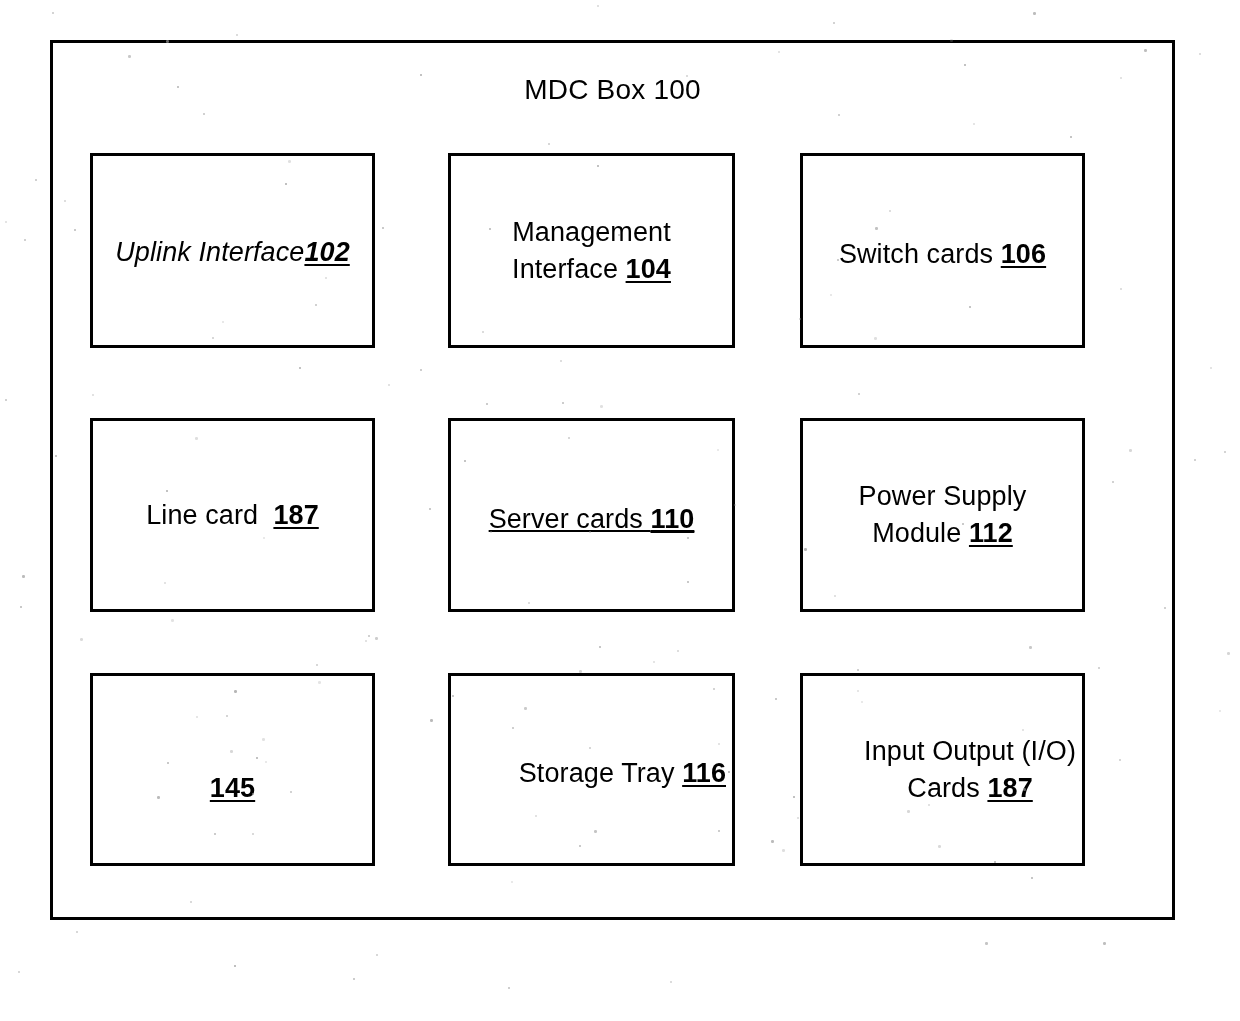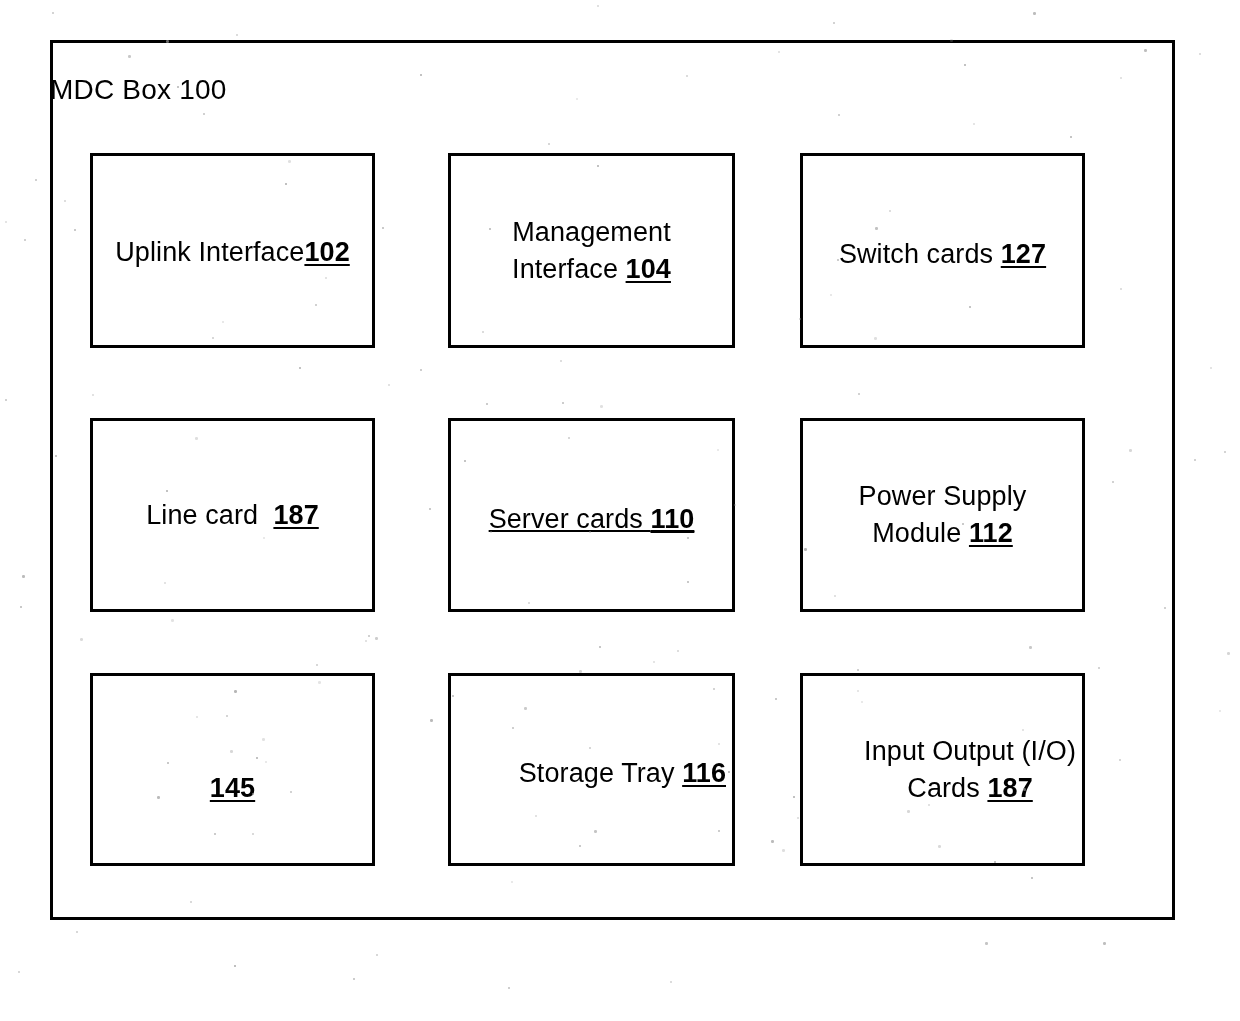--- a/index.html
+++ b/index.html
@@ -36,20 +36,21 @@
     border: 3px solid #000000;
     box-sizing: border-box;
     background: transparent;
   }
 
   #diagram-title {
     position: absolute;
     left: 50px;
     top: 71px;
     width: 1125px;
+    text-align: center;
     font-size: 28px;
     line-height: 38px;
     letter-spacing: 0.2px;
     white-space: nowrap;
   }
 
   
   .component-box {
     position: absolute;
     border: 3px solid #000000;
@@ -83,41 +84,41 @@
   #box-power-supply-module{ left: 800px; top: 418px; width: 285px; height: 194px; }
   
   #box-visual-indicators  { left: 90px;  top: 673px; width: 285px; height: 193px; }
   #box-storage-tray       { left: 448px; top: 673px; width: 287px; height: 193px; justify-content: flex-end; }
   #box-io-cards           { left: 800px; top: 673px; width: 285px; height: 193px; justify-content: flex-end; }
 
   
   #box-switch-cards .component-label,
   #box-server-cards .component-label,
   #box-storage-tray .component-label { transform: translateY(4px); }
-  #box-uplink-interface .component-label { transform: translateY(2px); }
+  #box-uplink-interface .component-label { transform: translateY(2px); font-style: italic; }
 </style>
 </head>
 <body>
 
 <div id="mdc-outer-box"></div>
 
 <div id="diagram-title">
   <span>MDC Box</span><span> </span><span>100</span>
 </div>
 
 <div class="component-box" id="box-uplink-interface">
   <div class="component-label"><span>Uplink Interface</span><span class="ref-num">102</span></div>
 </div>
 
 <div class="component-box" id="box-management-interface">
   <div class="component-label"><span>Management</span><br><span>Interface </span><span class="ref-num">104</span></div>
 </div>
 
 <div class="component-box" id="box-switch-cards">
-  <div class="component-label"><span>Switch cards </span><span class="ref-num">127</span></div>
+  <div class="component-label"><span>Switch cards </span><span class="ref-num">106</span></div>
 </div>
 
 <div class="component-box" id="box-line-card">
   <div class="component-label"><span>Line card  </span><span class="ref-num">187</span></div>
 </div>
 
 <div class="component-box" id="box-server-cards">
   <div class="component-label"><span>Server cards </span><span class="ref-num">110</span></div>
 </div>
 

